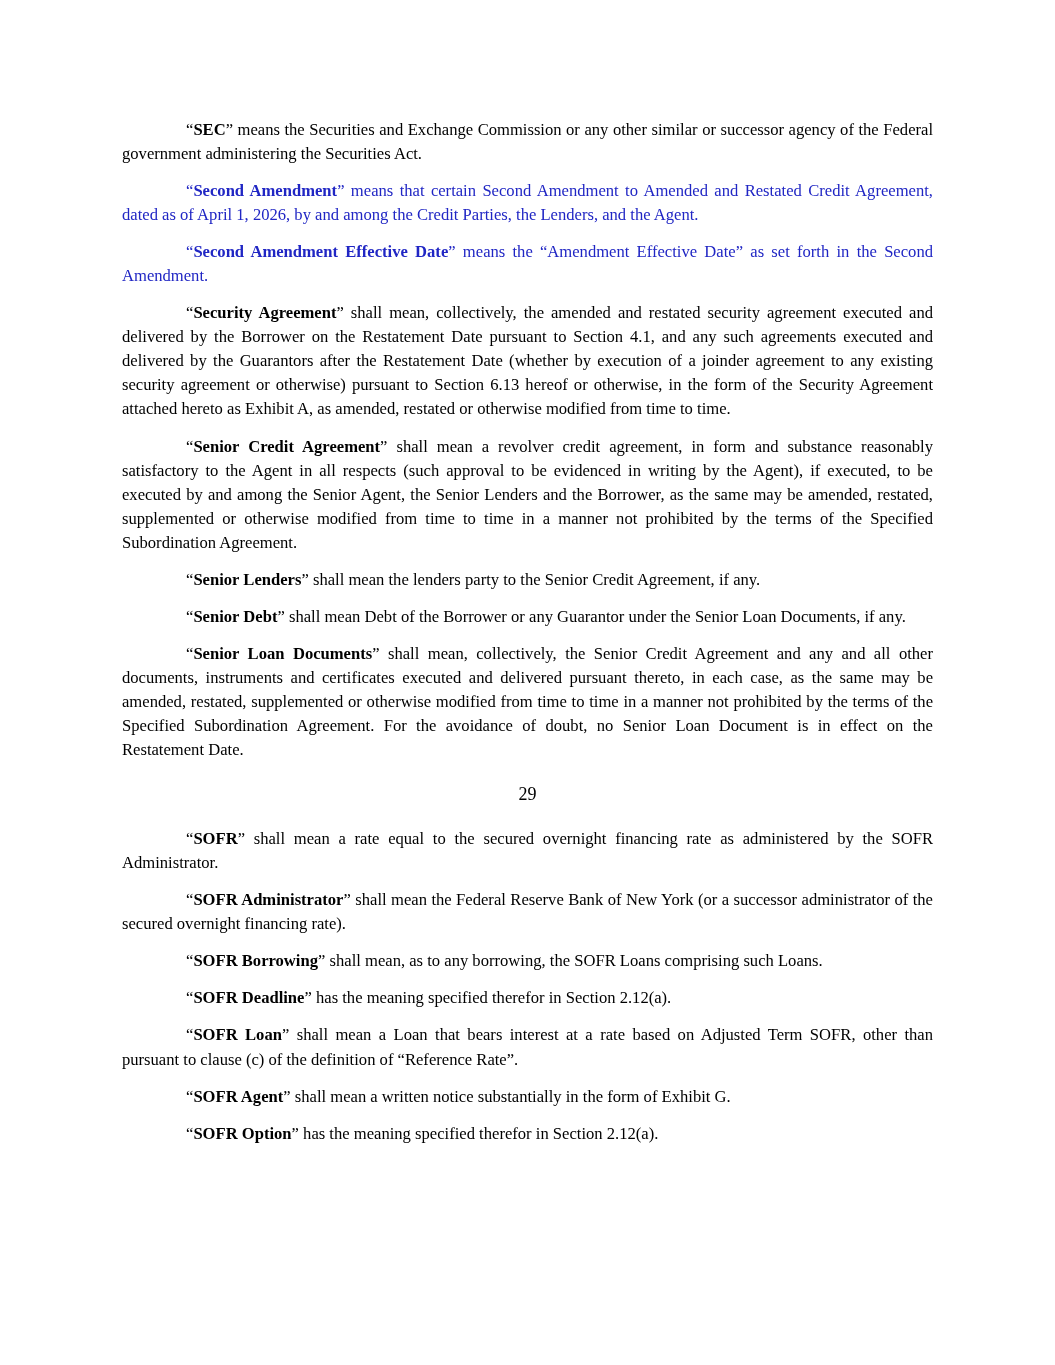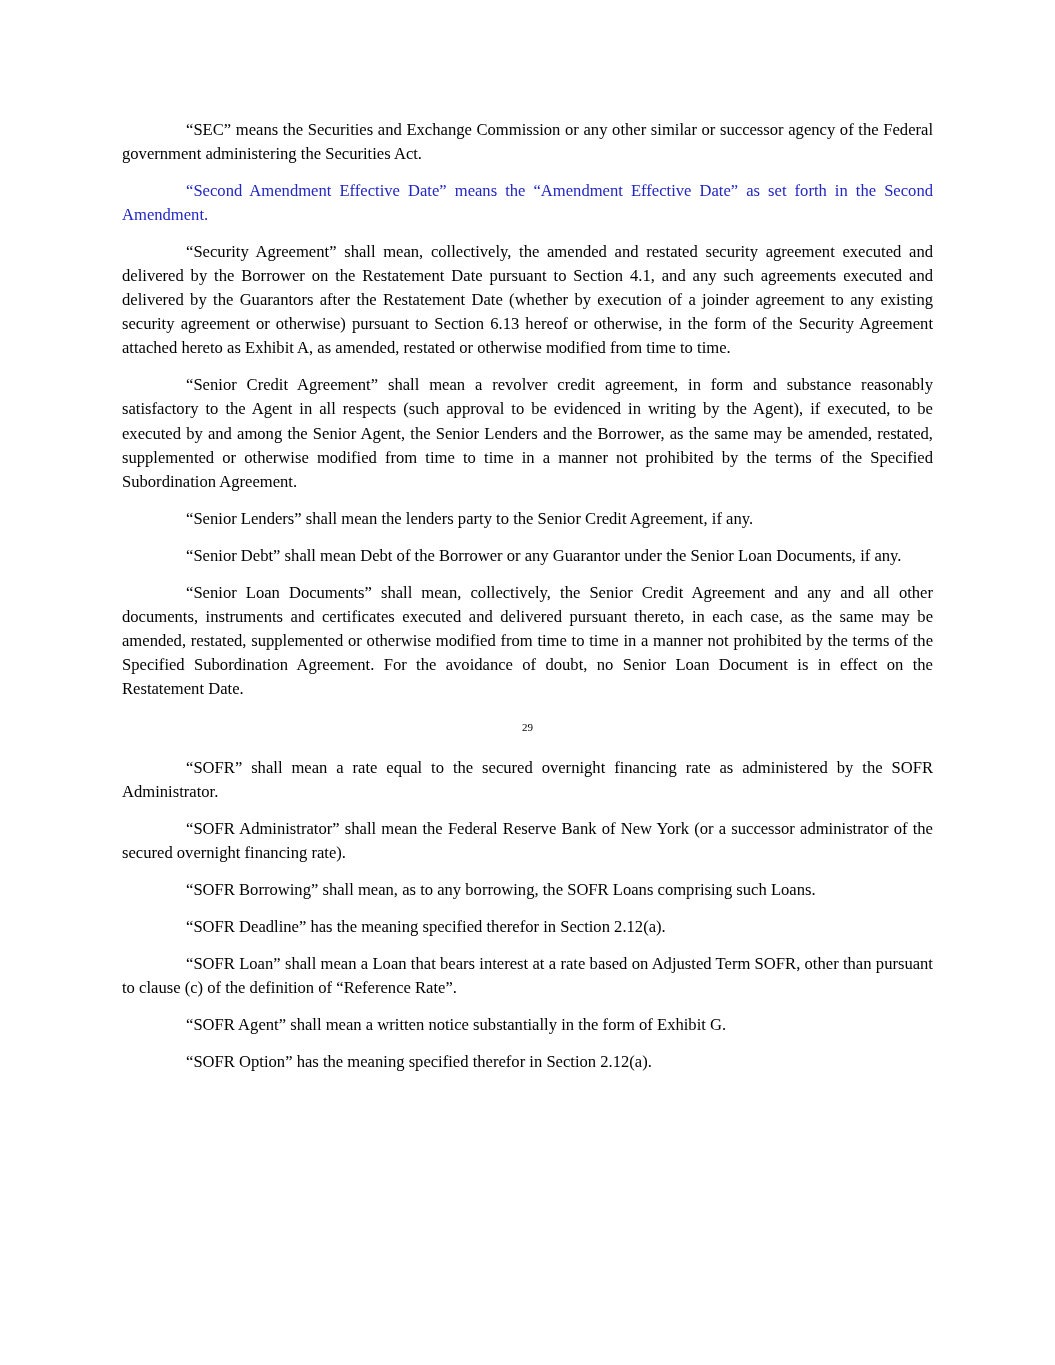--- a/index.html
+++ b/index.html
@@ -25,41 +25,44 @@
     line-height: 1.45;
     text-align: justify;
     margin: 0 0 13px 0;
     text-indent: 64px;
     color: #000000;
   }
   .para.blue {
     color: #2026c4;
   }
   .para b {
-    font-weight: normal;
+    font-weight: bold;
     margin-top: 12px;
   }
   .page-number {
     text-align: center;
-    font-size: 11px;
+    font-size: 18px;
     margin: 19px 0 20px 0;
     text-indent: 0;
   }
   .u {
   }
 </style>
 </head>
 <body>
 
 <div class="page">
 
   <p class="para">
     <span>“</span><b>SEC</b><span>” means the Securities and Exchange Commission or any other similar or successor agency of the Federal government administering the Securities Act.</span>
   </p>
 
+  <p class="para blue">
+    <span>“</span><b>Second Amendment</b><span>” means that certain Second Amendment to Amended and Restated Credit Agreement, dated as of April 1, 2026, by and among the Credit Parties, the Lenders, and the Agent.</span>
+  </p>
 
   <p class="para blue">
     <span>“</span><b>Second Amendment Effective Date</b><span>” means the “Amendment Effective Date” as set forth in the Second Amendment.</span>
   </p>
 
   <p class="para">
     <span>“</span><b>Security Agreement</b><span>” shall mean, collectively, the amended and restated security agreement executed and delivered by the Borrower on the Restatement Date pursuant to Section 4.1, and any such agreements executed and delivered by the Guarantors after the Restatement Date (whether by execution of a joinder agreement to any existing security agreement or otherwise) pursuant to Section 6.13 hereof or otherwise, in the form of the Security Agreement attached hereto as Exhibit A, as amended, restated or otherwise modified from time to time.</span>
   </p>
 
 

